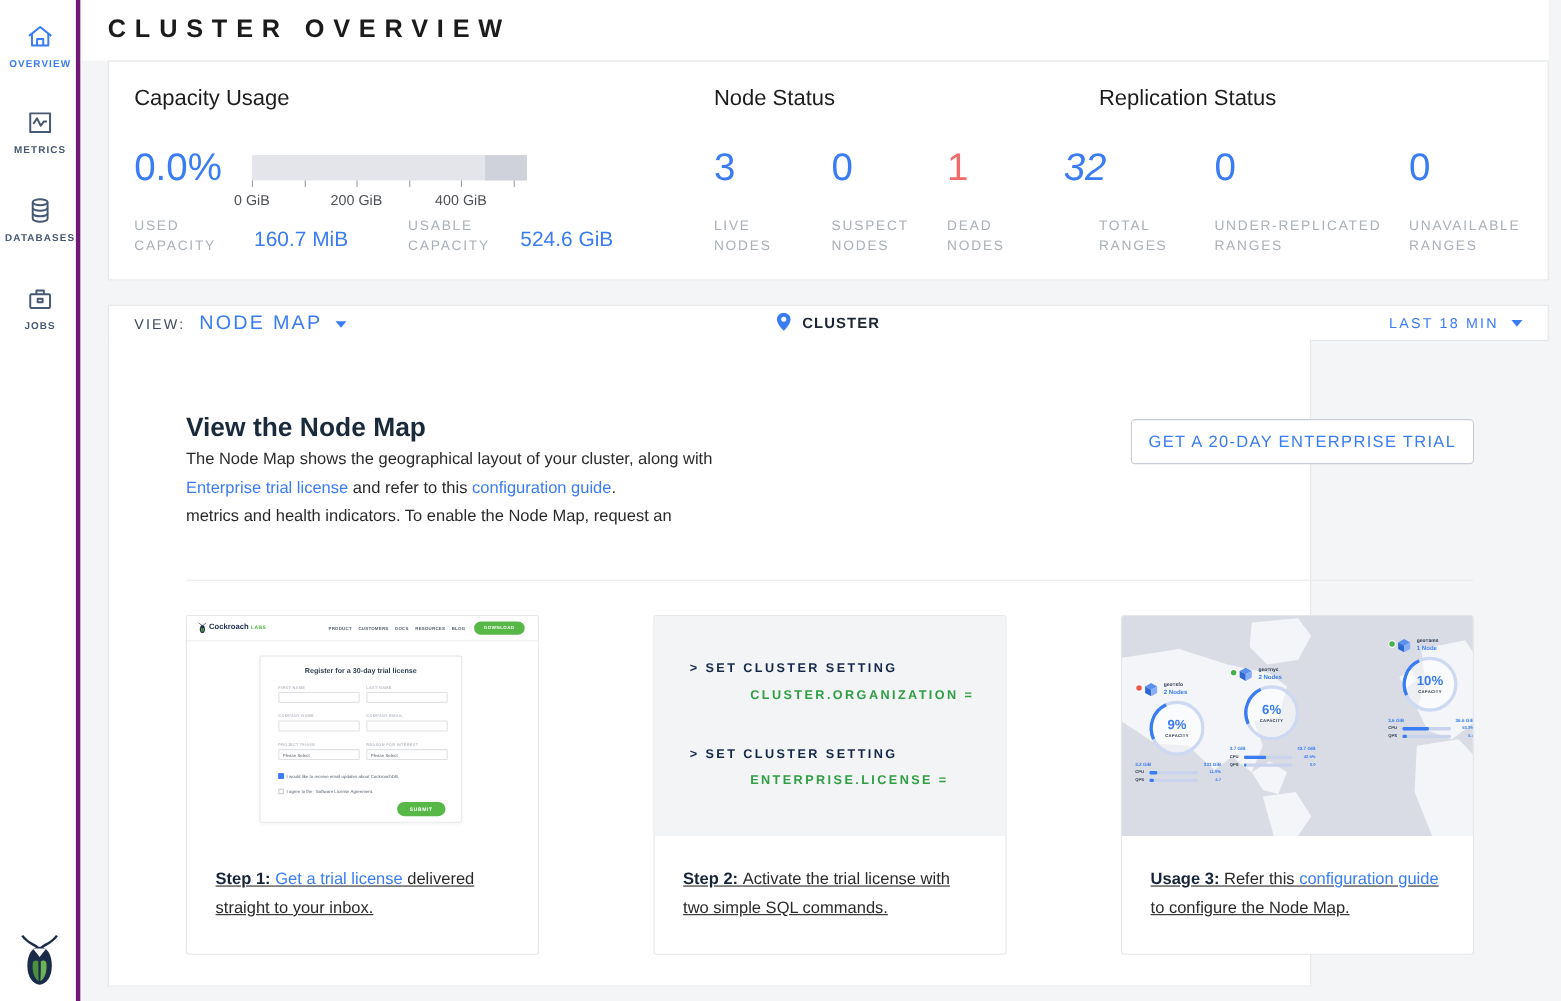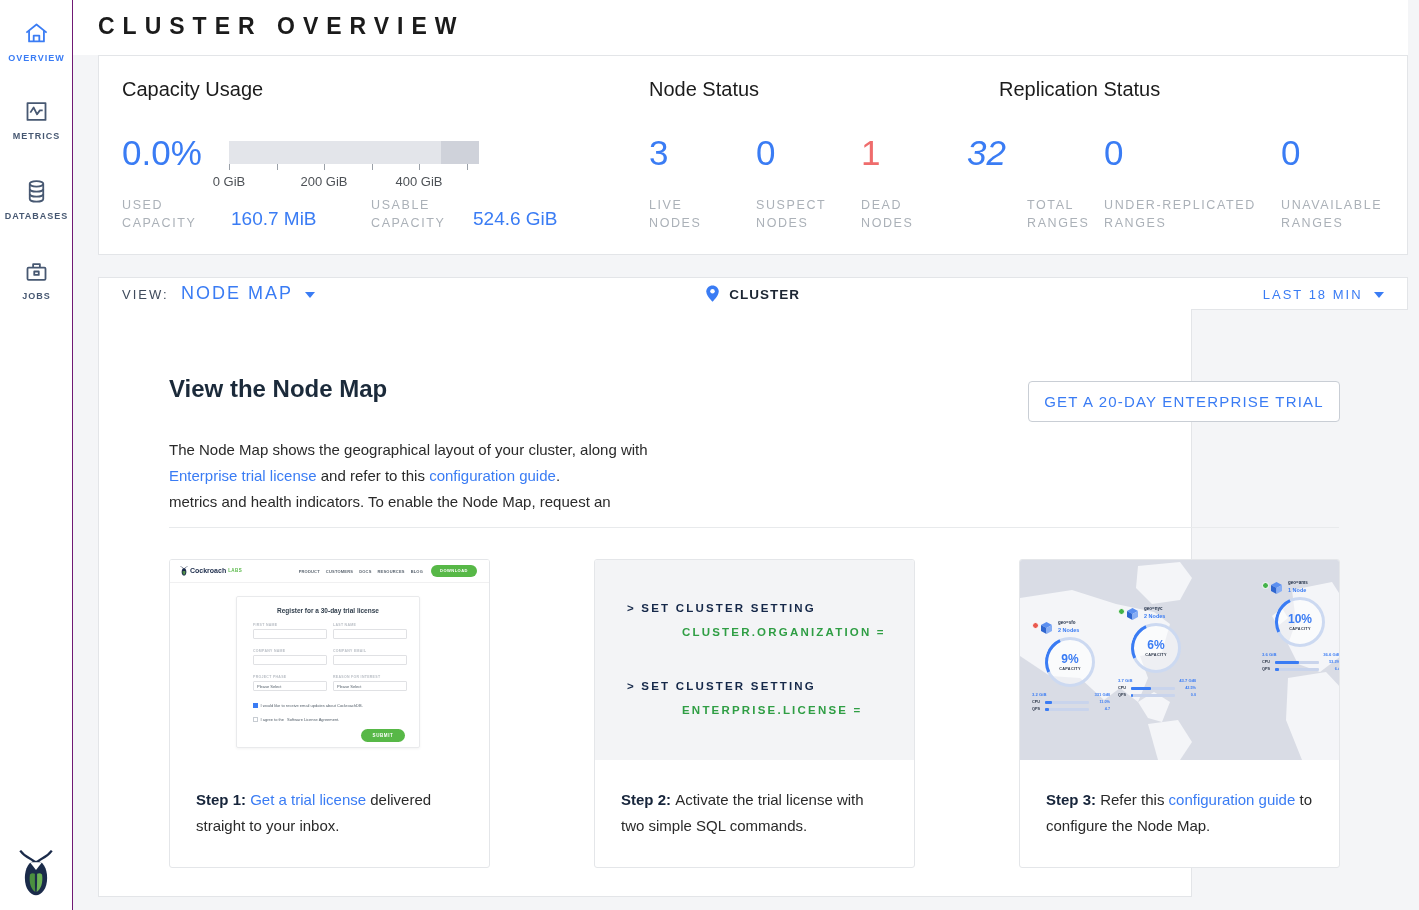--- a/index.html
+++ b/index.html
@@ -1,21 +1,21 @@
 <!DOCTYPE html>
 <html><head>
 <meta charset="utf-8">
 <style>
   * { margin:0; padding:0; box-sizing:border-box; }
   html,body { background:#f4f5f7; }
   body { font-family:"Liberation Sans", sans-serif; }
   #app { position:relative; width:1419px; height:910px; background:#f4f5f7; overflow:hidden; }
 
   
-  .sidebar { position:absolute; left:0; top:0; width:73px; height:910px; background:#fff; border-right:1px solid #701a75; z-index:5; }
+  .sidebar { position:absolute; left:0; top:0; width:73px; height:910px; background:#fff; border-right:4px solid #701a75; z-index:5; }
   .nav-item { position:absolute; width:73px; text-align:center; cursor:pointer; }
   .nav-item svg { display:block; margin:0 auto; }
   .nav-label { display:block; margin-top:6px; font-size:9px; font-weight:700; letter-spacing:1px; color:#475872; }
   .nav-item.active .nav-label { color:#3a7cf4; }
   .sidebar-logo { position:absolute; left:15px; top:845px; width:42px; height:52px; }
 
   
   .top-header { position:absolute; left:73px; top:0; width:1335px; height:55px; background:#fff; }
   .page-title { position:absolute; left:25px; top:13px; font-size:23px; font-weight:600; letter-spacing:8px; color:#1b1b1b; }
 
@@ -40,29 +40,29 @@
   .caret-down { display:inline-block; width:0; height:0; border-left:5px solid transparent; border-right:5px solid transparent; border-top:6px solid #3a7cf4; margin-left:7px; vertical-align:middle; }
   .view-center { position:absolute; left:0; right:0; top:0; height:31px; line-height:31px; text-align:center; }
   .cluster-label { font-size:13.5px; letter-spacing:1px; font-weight:600; color:#1c2633; margin-left:6px; }
   .view-right { position:absolute; right:23px; top:0; height:31px; line-height:31px; cursor:pointer; }
   .time-range { font-size:13px; letter-spacing:2px; color:#3a7cf4; }
   .pin-icon svg { vertical-align:-3px; }
 
   
   .main-box { position:absolute; left:98px; top:309px; width:1094px; height:588px; background:#fff; border:1px solid #e3e5e8; border-top:none; }
   .nm-heading { position:absolute; left:70px; top:66px; font-size:24px; font-weight:600; color:#1b2a3a; }
-  .nm-desc { position:absolute; left:70px; top:128px; font-size:15px; line-height:26px; color:#2a2a2a; }
+  .nm-desc { position:absolute; left:70px; top:96px; font-size:15px; line-height:26px; color:#2a2a2a; }
   .link { color:#3a7cf4; cursor:pointer; text-decoration:none; }
   .trial-btn { position:absolute; left:929px; top:72px; width:312px; height:41px; line-height:39px; text-align:center; background:#fff; border:1px solid #c9ced5; border-radius:4px; font-size:15px; letter-spacing:1.2px; color:#3a7cf4; cursor:pointer; }
   .nm-divider { position:absolute; left:70px; top:218px; width:1170px; height:1px; background:#e8eaec; }
 
   .step-card { position:absolute; top:250px; width:321px; height:309px; background:#fff; border:1px solid #e4e6e9; border-radius:3px; overflow:hidden; }
   .card-1 { left:70px; } .card-2 { left:495px; } .card-3 { left:920px; }
   .card-image { position:relative; width:100%; height:200px; overflow:hidden; }
-  .card-caption { padding:27px 26px 0 26px; font-size:15px; line-height:26px; color:#2a2a2a; }
+  .card-caption { padding:27px 26px 0 26px; font-size:15px; line-height:26px; color:#2a2a2a;text-decoration:underline; }
   .step-prefix { font-weight:700; color:#16243a; }
 
   
   .mini-site { background:#fff; height:200px; }
   .ms-header { position:absolute; left:0; top:0; width:100%; height:23px; background:#fff; border-bottom:1px solid #f0f0f1; }
   .ms-logo { position:absolute; left:10px; top:5px; display:flex; align-items:center; }
   .ms-logo-text { font-size:7px; font-weight:800; color:#1b2b4a; margin-left:2px; }
   .ms-logo-suffix { font-size:4.5px; font-weight:700; color:#57b847; margin-left:2px; letter-spacing:.4px; }
   .ms-nav { position:absolute; right:66px; top:9px; display:flex; gap:6px; }
   .ms-nav span { font-size:4px; font-weight:700; letter-spacing:.2px; color:#5b6570; }
@@ -200,21 +200,21 @@
     <div class="big-num" style="left:657px;">0</div>
     <div class="big-num red" style="left:762px;">1</div>
     <div class="stat-label" style="left:550px; width:72px;">LIVE NODES</div>
     <div class="stat-label" style="left:657px; width:82px;">SUSPECT NODES</div>
     <div class="stat-label" style="left:762px; width:72px;">DEAD NODES</div>
 
     <div class="sec-title" style="left:900px;">Replication Status</div>
     <div class="big-num" style="left:868px;font-style:italic;">32</div>
     <div class="big-num" style="left:1005px;">0</div>
     <div class="big-num" style="left:1182px;">0</div>
-    <div class="stat-label" style="left:900px; width:82px;margin-left:28px;">TOTAL RANGES</div>
+    <div class="stat-label" style="left:900px; width:82px;">TOTAL RANGES</div>
     <div class="stat-label" style="left:1005px; width:165px;">UNDER-REPLICATED RANGES</div>
     <div class="stat-label" style="left:1182px; width:125px;">UNAVAILABLE RANGES</div>
   </div>
 
   <div class="view-bar">
     <div class="view-left">
       <span class="view-label">VIEW:</span>
       <span class="view-value">NODE MAP</span>
       <span class="caret-down"></span>
     </div>
@@ -423,20 +423,20 @@
           <div class="mw-row" style="top:87px;">
               <span class="mw-row-label">QPS</span>
               <span class="mw-track">
                 <span class="mw-fill" style="width:10%; display:block;"></span>
               </span>
               <span class="mw-val">6.4</span>
             </div>
         </div>
       </div>
       <div class="card-caption">
-        <span class="step-prefix">Step 3: </span><span>Refer this </span><span class="link">configuration guide</span><span> to configure the Node Map.</span>
+        <span class="step-prefix">Usage 3: </span><span>Refer this </span><span class="link">configuration guide</span><span> to configure the Node Map.</span>
       </div>
     </div>
 
   </div>
 
   <div class="bottom-strip"></div>
 </div>
 
 </body></html>

